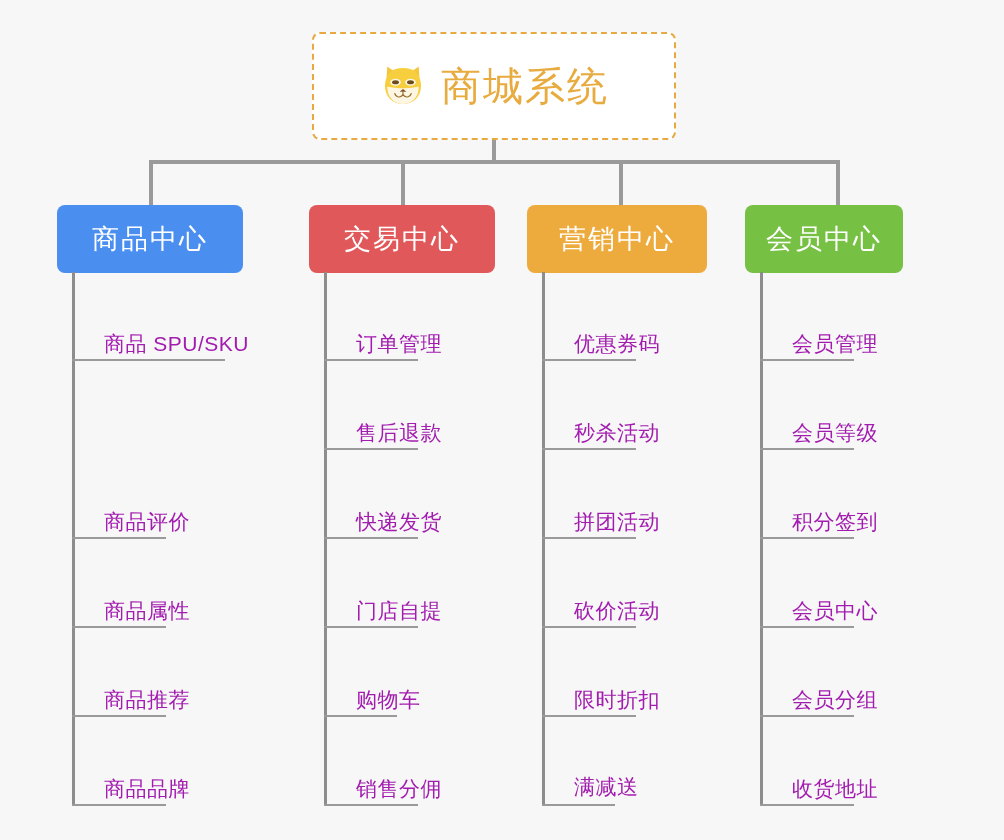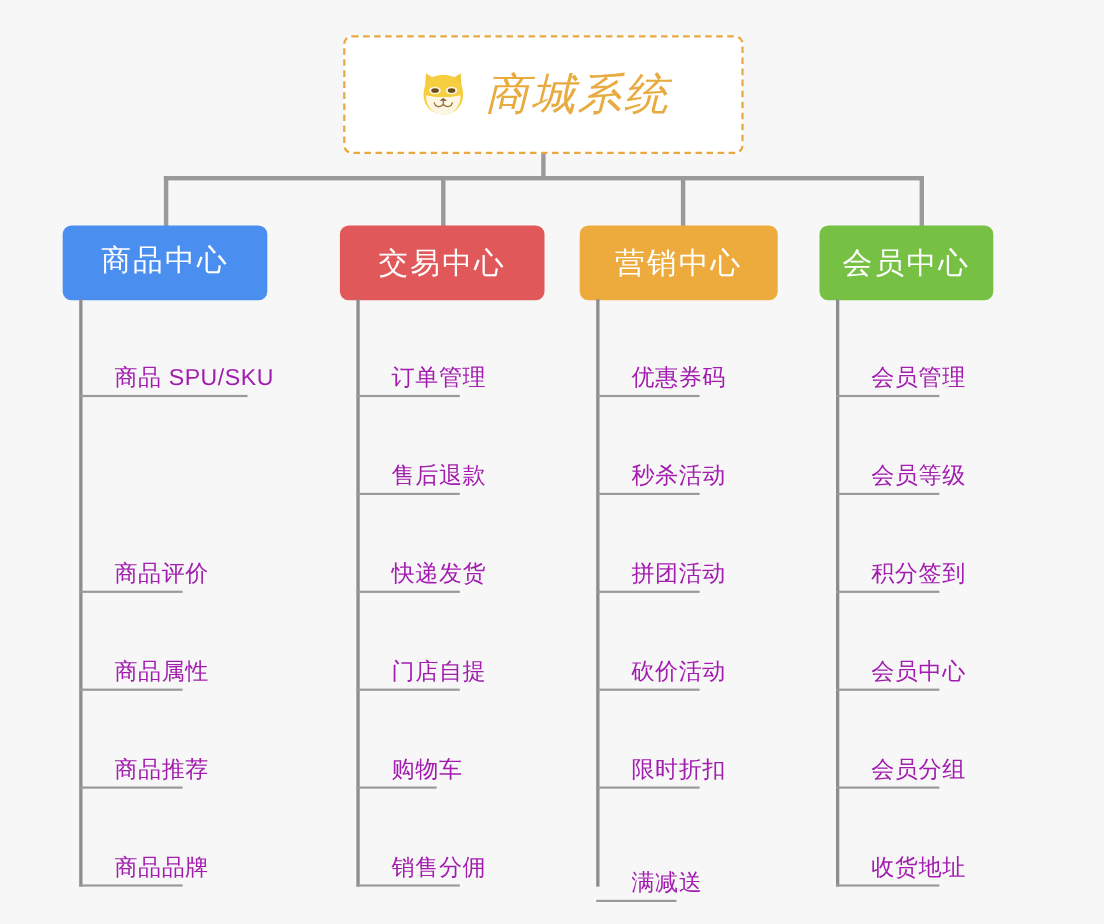--- a/index.html
+++ b/index.html
@@ -29,21 +29,20 @@
     width: 364px;
     height: 108px;
     background: #ffffff;
     border: 2px dashed #e8a940;
     border-radius: 8px;
     box-sizing: border-box;
     display: flex;
     align-items: center;
     justify-content: center;
     gap: 14px;
-    font-style: italic;
   }
   .root-title {
     font-size: 40px;
     color: #e8ab3f;
     letter-spacing: 2px;
     line-height: 1;
     white-space: nowrap;
   }
   .shiba-icon {
     width: 48px;
@@ -154,21 +153,21 @@
   </div>
 
   <div class="conn conn-v" style="left:492px; top:140px; height:23px;"></div>
   <div class="conn conn-h" style="left:149px; top:160px; width:690px;"></div>
 
   <div class="conn conn-v" style="left:149px; top:160px; height:46px;"></div>
   <div class="conn conn-v" style="left:401px; top:160px; height:46px;"></div>
   <div class="conn conn-v" style="left:619px; top:160px; height:46px;"></div>
   <div class="conn conn-v" style="left:836px; top:160px; height:46px;"></div>
 
-  <div class="cat-box" id="cat-0" style="left: 57px; top: 205px; width: 186px; background: rgb(74, 142, 240); font-family: Liberation Mono, monospace;">
+  <div class="cat-box" id="cat-0" style="left: 57px; top: 205px; width: 186px; background: rgb(74, 142, 240);">
     <span class="cat-label">商品中心</span>
   </div>
   <div class="cat-box" id="cat-1" style="left: 309px; top: 205px; width: 186px; background: rgb(224, 88, 90);">
     <span class="cat-label">交易中心</span>
   </div>
   <div class="cat-box" id="cat-2" style="left: 527px; top: 205px; width: 180px; background: rgb(238, 171, 61);">
     <span class="cat-label">营销中心</span>
   </div>
   <div class="cat-box" id="cat-3" style="left: 745px; top: 205px; width: 158px; background: rgb(118, 192, 67);">
     <span class="cat-label">会员中心</span>
@@ -271,21 +270,21 @@
           <span class="leaf-text">砍价活动</span>
           <div class="leaf-rule"></div>
         </div>
       </div>
       <div class="leaf-item" style="top: 356px;">
         <div class="leaf-inner">
           <span class="leaf-text">限时折扣</span>
           <div class="leaf-rule"></div>
         </div>
       </div>
-      <div class="leaf-item" style="top: 459px;">
+      <div class="leaf-item" style="top: 445px; font-family: Liberation Mono, monospace;">
         <div class="leaf-inner">
           <span class="leaf-text">满减送</span>
           <div class="leaf-rule"></div>
         </div>
       </div>
     </div>
   <div class="leaf-col" id="col-3" style="left:760px; top:272px; width:180px; height:534px;">
     <div class="leaf-spine" style="height:534px;"></div>
   <div class="leaf-item" style="top: 0px; align-items: center;">
         <div class="leaf-inner">

